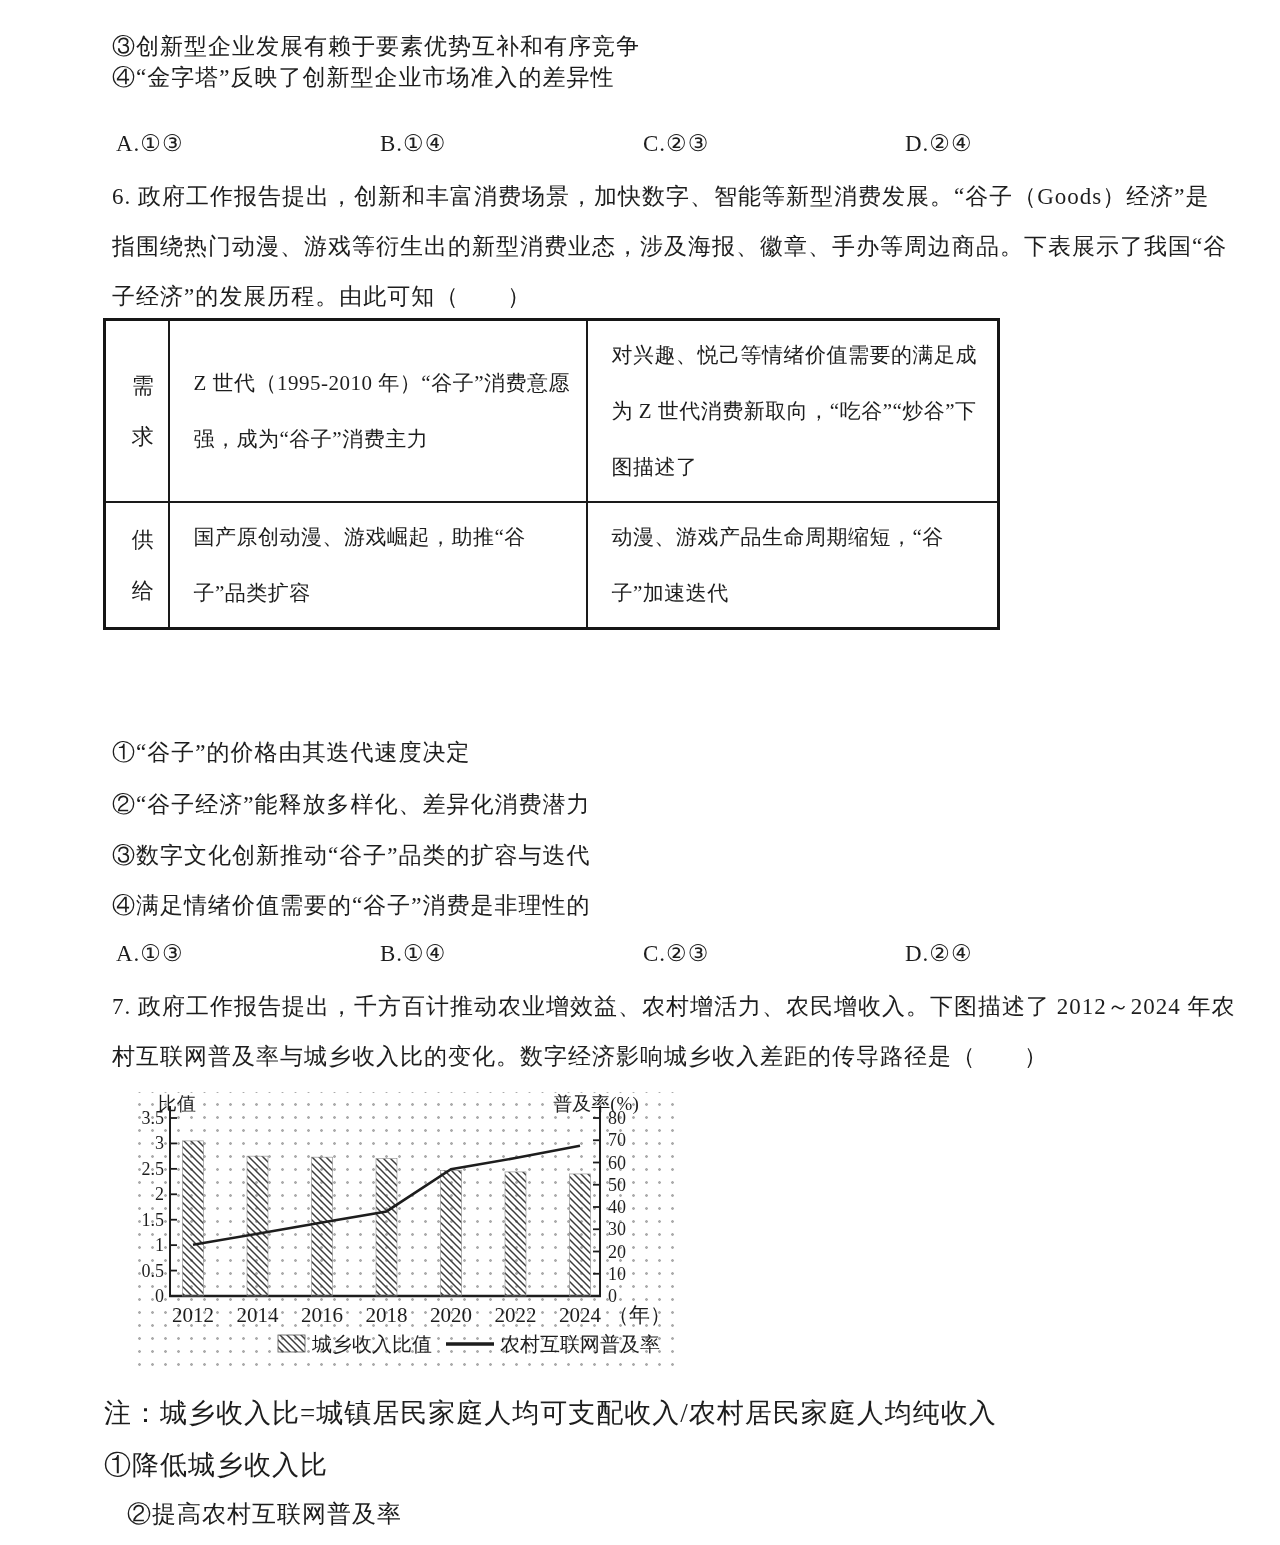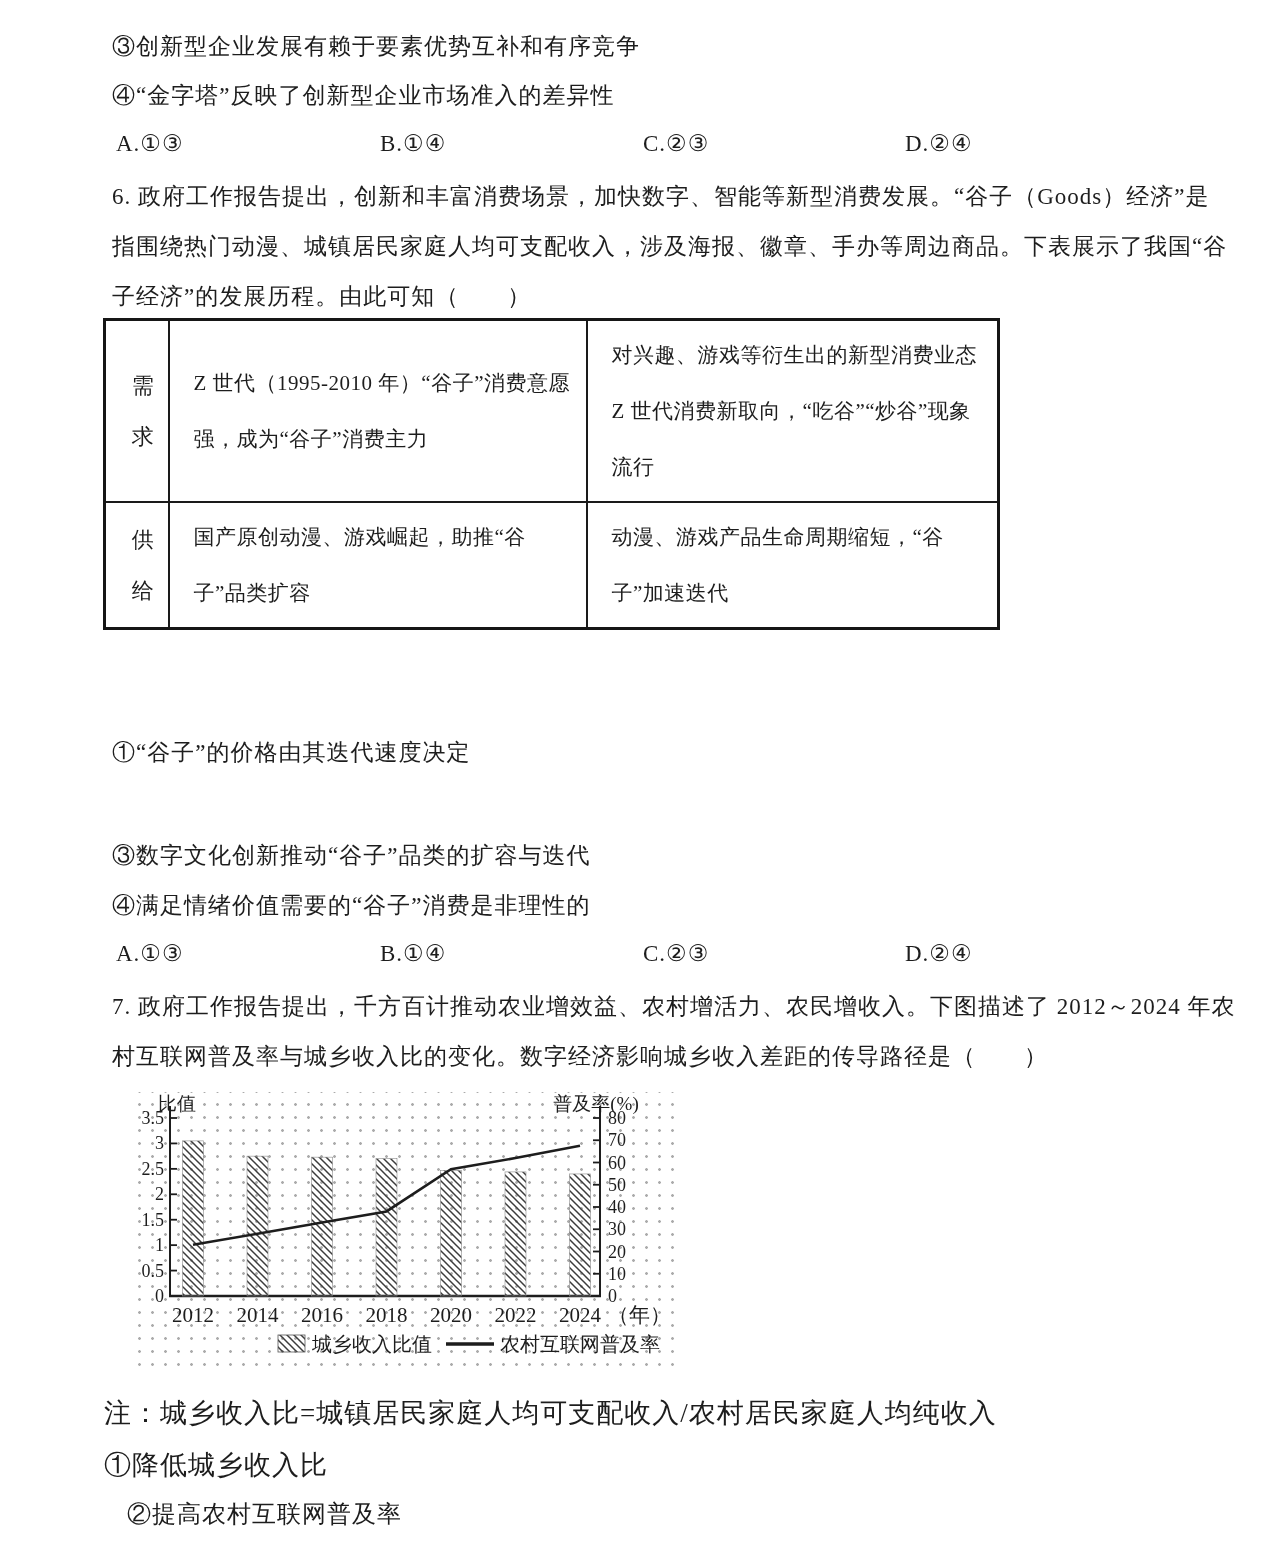--- a/index.html
+++ b/index.html
@@ -41,60 +41,61 @@
   }
   .chart-wrap svg{display:block;}
   .note{position:absolute;left:104px;font-size:27px;letter-spacing:1px;white-space:nowrap;}
 </style>
 </head>
 <body>
 
 <div class="page">
 
   <div class="tline" style="top:32px">③创新型企业发展有赖于要素优势互补和有序竞争</div>
-  <div class="tline" style="top:81px">④“金字塔”反映了创新型企业市场准入的差异性</div>
+  <div class="tline" style="top:63px">④“金字塔”反映了创新型企业市场准入的差异性</div>
 
   <div class="opts" style="top:130px">
     <span>A.①③</span>
     <span>B.①④</span>
     <span>C.②③</span>
     <span>D.②④</span>
   </div>
 
   <div class="para" style="top:182px">
     <div class="pline">6. 政府工作报告提出，创新和丰富消费场景，加快数字、智能等新型消费发展。“谷子（Goods）经济”是</div>
-    <div class="pline">指围绕热门动漫、城镇居民家庭人均可支配收入，涉及海报、徽章、手办等周边商品。下表展示了我国“谷</div>
+    <div class="pline">指围绕热门动漫、游戏等衍生出的新型消费业态，涉及海报、徽章、手办等周边商品。下表展示了我国“谷</div>
     <div class="pline">子经济”的发展历程。由此可知（　　）</div>
   </div>
 
   <table class="qtable">
     <colgroup>
         <col style="width:64px">
         <col style="width:418px">
         <col style="width:412px">
       </colgroup>
     <tbody>
     <tr style="height:168px">
       <td class="rowhead">
             <div class="vert">需求</div>
           </td>
       <td>Z 世代（1995-2010 年）“谷子”消费意愿强，成为“谷子”消费主力</td>
-      <td>对兴趣、游戏等衍生出的新型消费业态 Z 世代消费新取向，“吃谷”“炒谷”现象流行</td>
+      <td>对兴趣、悦己等情绪价值需要的满足成为 Z 世代消费新取向，“吃谷”“炒谷”下图描述了</td>
     </tr>
     <tr style="height:119px">
       <td class="rowhead">
             <div class="vert">供给</div>
           </td>
       <td>国产原创动漫、游戏崛起，助推“谷子”品类扩容</td>
       <td>动漫、游戏产品生命周期缩短，“谷子”加速迭代</td>
     </tr>
   </tbody>
     </table>
 
   <div class="tline" style="top:738px">①“谷子”的价格由其迭代速度决定</div>
+  <div class="tline" style="top:790px">②“谷子经济”能释放多样化、差异化消费潜力</div>
   <div class="tline" style="top:841px">③数字文化创新推动“谷子”品类的扩容与迭代</div>
   <div class="tline" style="top:891px">④满足情绪价值需要的“谷子”消费是非理性的</div>
 
   <div class="opts" style="top:940px">
     <span>A.①③</span>
     <span>B.①④</span>
     <span>C.②③</span>
     <span>D.②④</span>
   </div>
 

